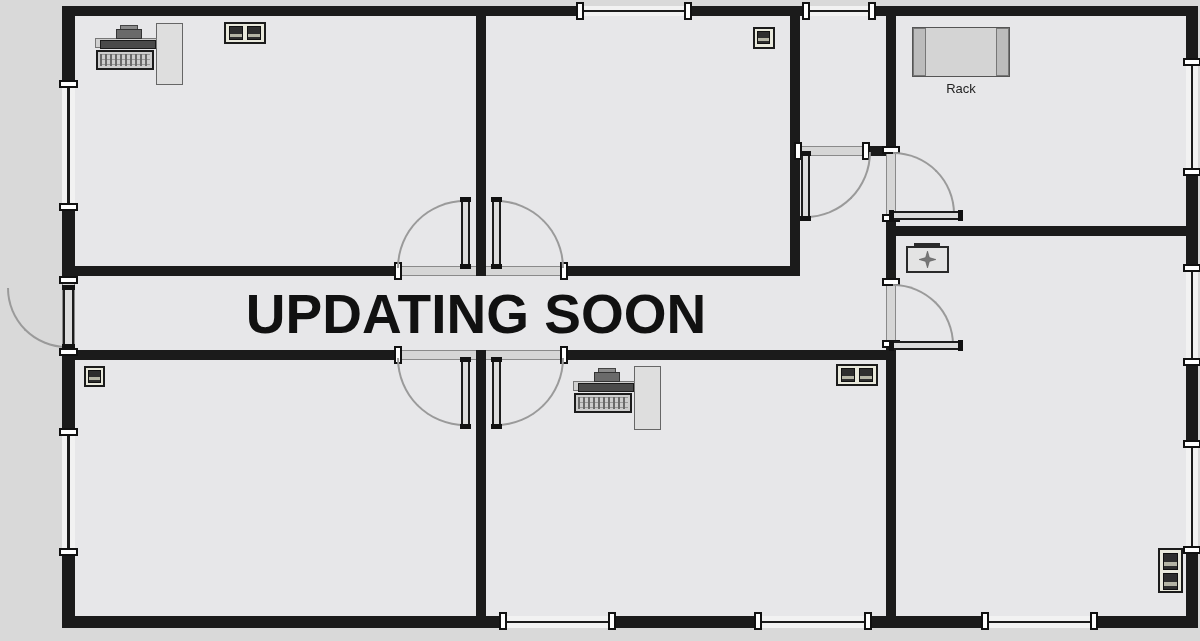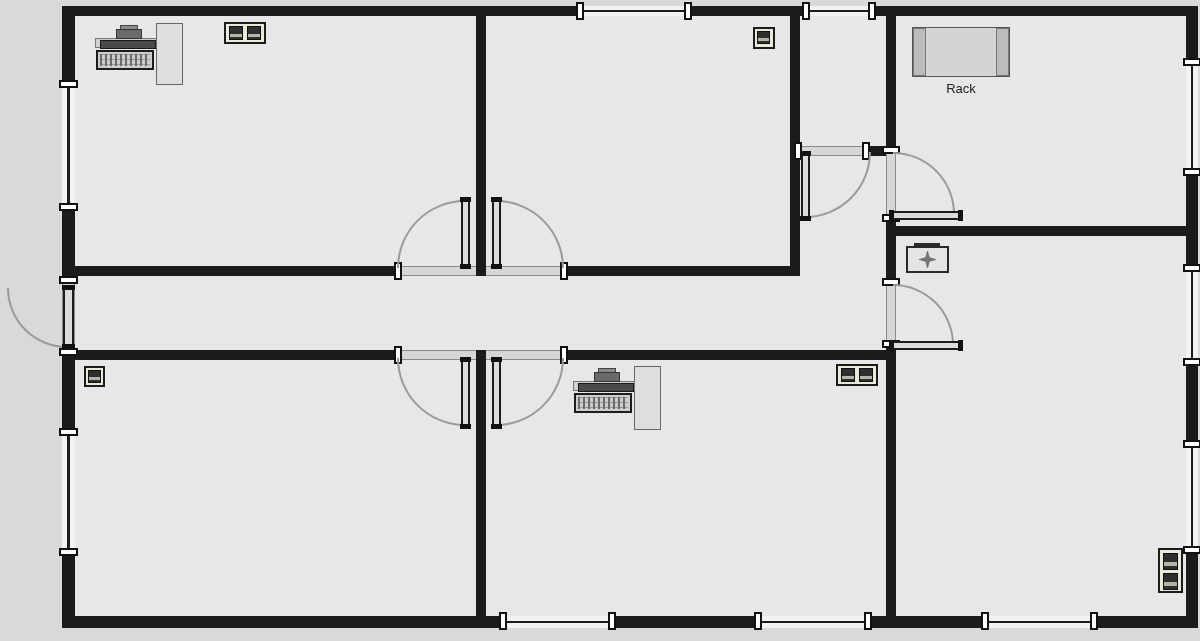--- a/index.html
+++ b/index.html
@@ -193,14 +193,15 @@
   <div class="abs portbox" style="left:836px;top:364px;width:42px;height:22px;">
     <div class="abs port" style="left:3px;top:2px;width:14px;height:14px;"></div>
     <div class="abs port" style="left:21px;top:2px;width:14px;height:14px;"></div>
   </div>
 
   <div class="abs portbox" style="left:1158px;top:548px;width:25px;height:45px;">
     <div class="abs port" style="left:3px;top:3px;width:15px;height:17px;"></div>
     <div class="abs port" style="left:3px;top:23px;width:15px;height:17px;"></div>
   </div>
 
+  <div class="abs banner" style="left:62px;top:287px;width:828px;height:54px;">UPDATING SOON</div>
 
 </div>
 
 </body></html>

